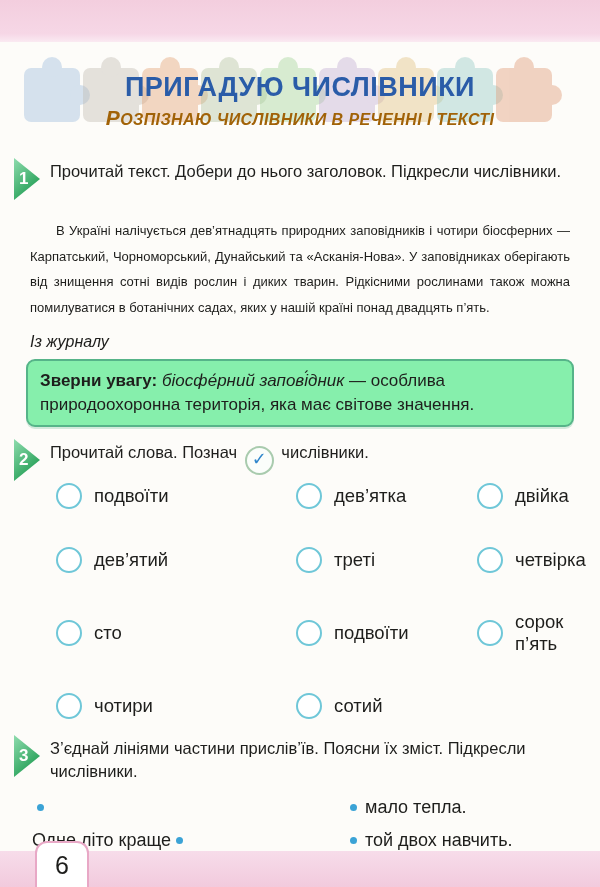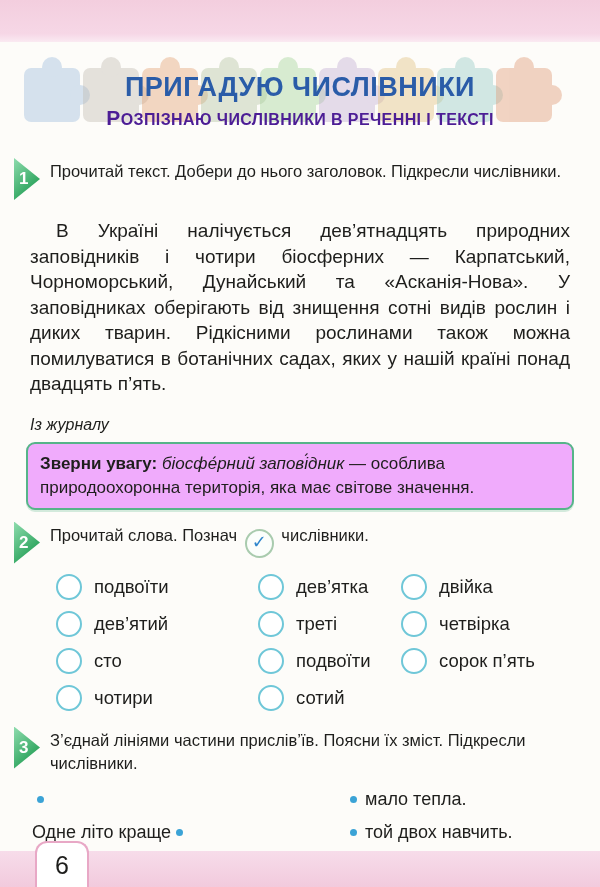--- a/index.html
+++ b/index.html
@@ -22,50 +22,50 @@
     display:flex;gap:3px;overflow:hidden;}
   .puzzle-piece{position:relative;flex:0 0 56px;height:54px;margin-top:14px;
     background:var(--pc,#cccccc);border-radius:7px;opacity:.42;}
   .puzzle-piece::before{content:'';position:absolute;top:-11px;left:50%;
     transform:translateX(-50%);width:20px;height:20px;border-radius:50%;background:inherit;}
   .puzzle-piece::after{content:'';position:absolute;right:-10px;top:50%;
     transform:translateY(-50%);width:20px;height:20px;border-radius:50%;background:inherit;}
   .header-text{position:absolute;top:0;left:0;right:0;text-align:center;}
   .main-title{margin:22px 0 0 0;font-size:27px;font-weight:bold;color:#2a5ca8;
     letter-spacing:.5px;line-height:30px;}
-  .sub-title{margin:4px 0 0 0;font-size:16px;font-weight:bold;color:#4c1d95;
-    letter-spacing:.4px;text-transform:uppercase;line-height:24px;}
+  .sub-title{margin:4px 0 0 0;font-size:16px;font-weight:bold;color:#a16207;
+    letter-spacing:.4px;text-transform:uppercase;line-height:24px;font-style:italic;}
   .sub-title::first-letter{font-size:21px;}
   
   .task{display:flex;margin-top:12px;align-items:flex-start;}
   .task-badge{flex:0 0 26px;height:42px;margin-left:-16px;margin-right:10px;
     clip-path:polygon(0 0,100% 50%,0 100%);
     background:linear-gradient(135deg,#8fdcae 0%,#2ba35c 75%);
     color:#ffffff;font-size:17px;font-weight:bold;line-height:42px;
     text-align:left;padding-left:5px;box-sizing:border-box;}
   .task-text{font-size:16.5px;line-height:23px;padding-top:2px;}
   .check-icon{display:inline-block;width:25px;height:25px;border-radius:50%;
     border:2px solid #a9cbae;background:#fbfefb;vertical-align:-7px;
     text-align:center;line-height:23px;color:#2f86cc;font-weight:bold;font-size:18px;
     margin:0 3px;}
   
-  .paragraph{margin-top:18px;font-size:19px;line-height:25.5px;
+  .paragraph{margin-top:18px;font-size:13px;line-height:25.5px;
     text-align:justify;text-indent:26px;}
   .attribution{margin-top:2px;text-align:left;font-style:italic;font-size:16px;
     padding-right:4px;}
   
   .note-box{margin-top:8px;margin-left:-4px;margin-right:-4px;
-    border:2px solid #56b489;border-radius:9px;background:#f0abfc;
+    border:2px solid #56b489;border-radius:9px;background:#86efac;
     padding:8px 12px;font-size:17px;line-height:24px;
     box-shadow:0 2px 0 rgba(86,180,137,.25);}
   .note-label{font-weight:bold;}
   .note-term{font-style:italic;}
   
   .word-grid{display:grid;grid-template-columns:202px 143px auto;
-    row-gap:11px;margin-top:10px;margin-left:26px;}
+    row-gap:11px;margin-top:2px;margin-left:26px;gap:38px;}
   .word-item{display:flex;align-items:center;}
   .word-circle{flex:0 0 22px;height:22px;border-radius:50%;
     border:2px solid #6fc7d8;background:#ffffff;margin-right:12px;}
   .word-label{font-size:18.5px;}
   
   .matching{display:grid;grid-template-columns:318px auto;margin-top:8px;
     margin-left:2px;row-gap:0;}
   .match-left,.match-right{font-size:18px;line-height:33px;white-space:nowrap;}
   .dot{display:inline-block;width:7px;height:7px;border-radius:50%;
     background:#3ba3d6;vertical-align:2px;}

